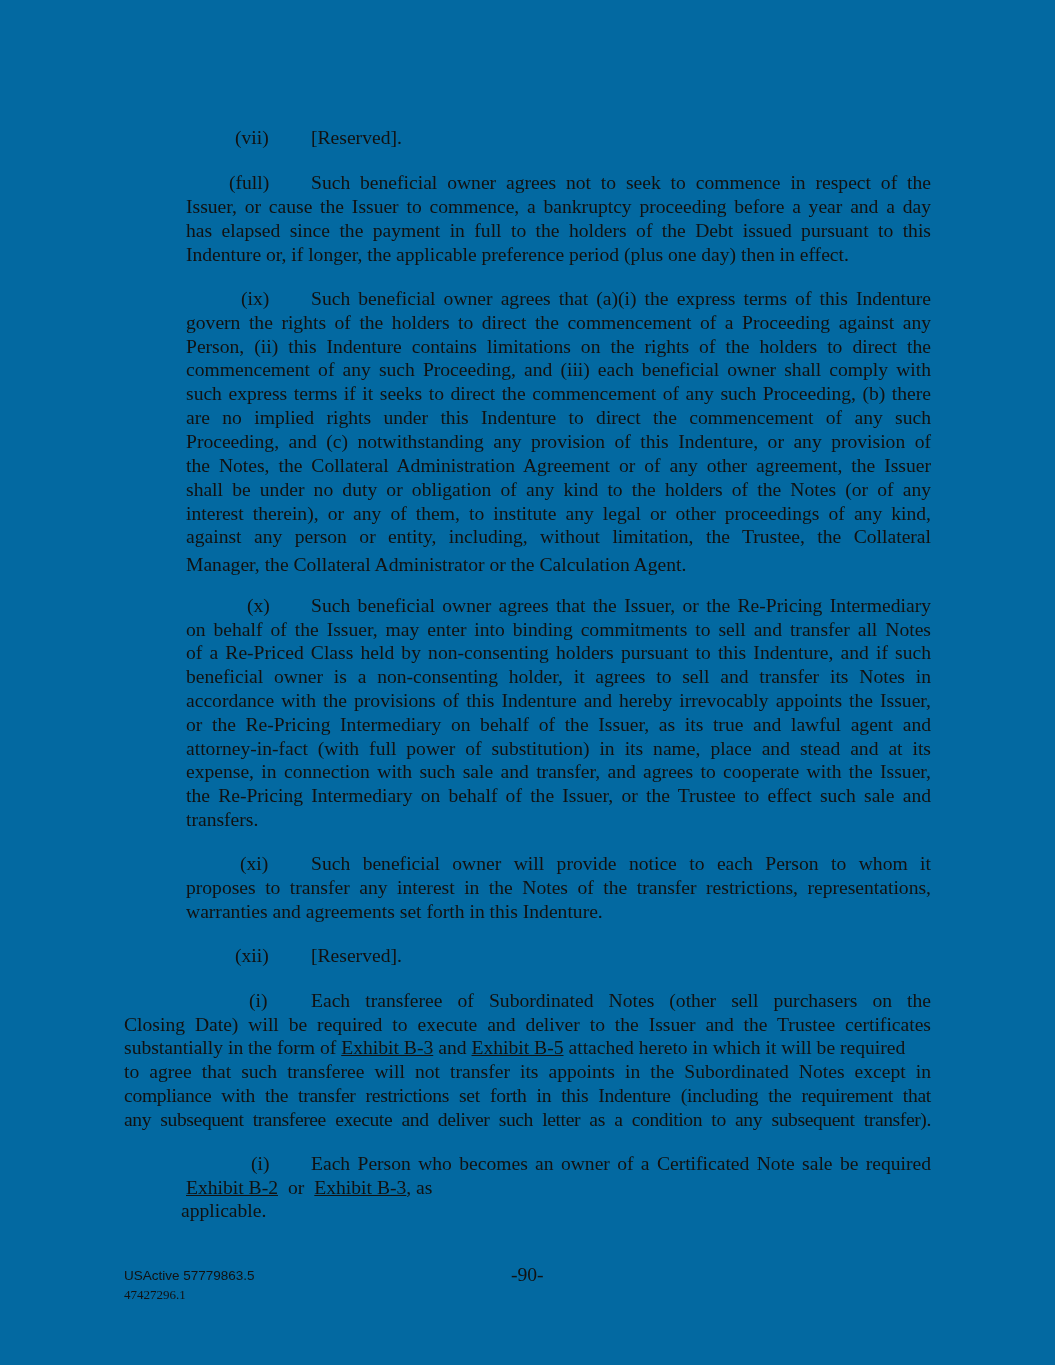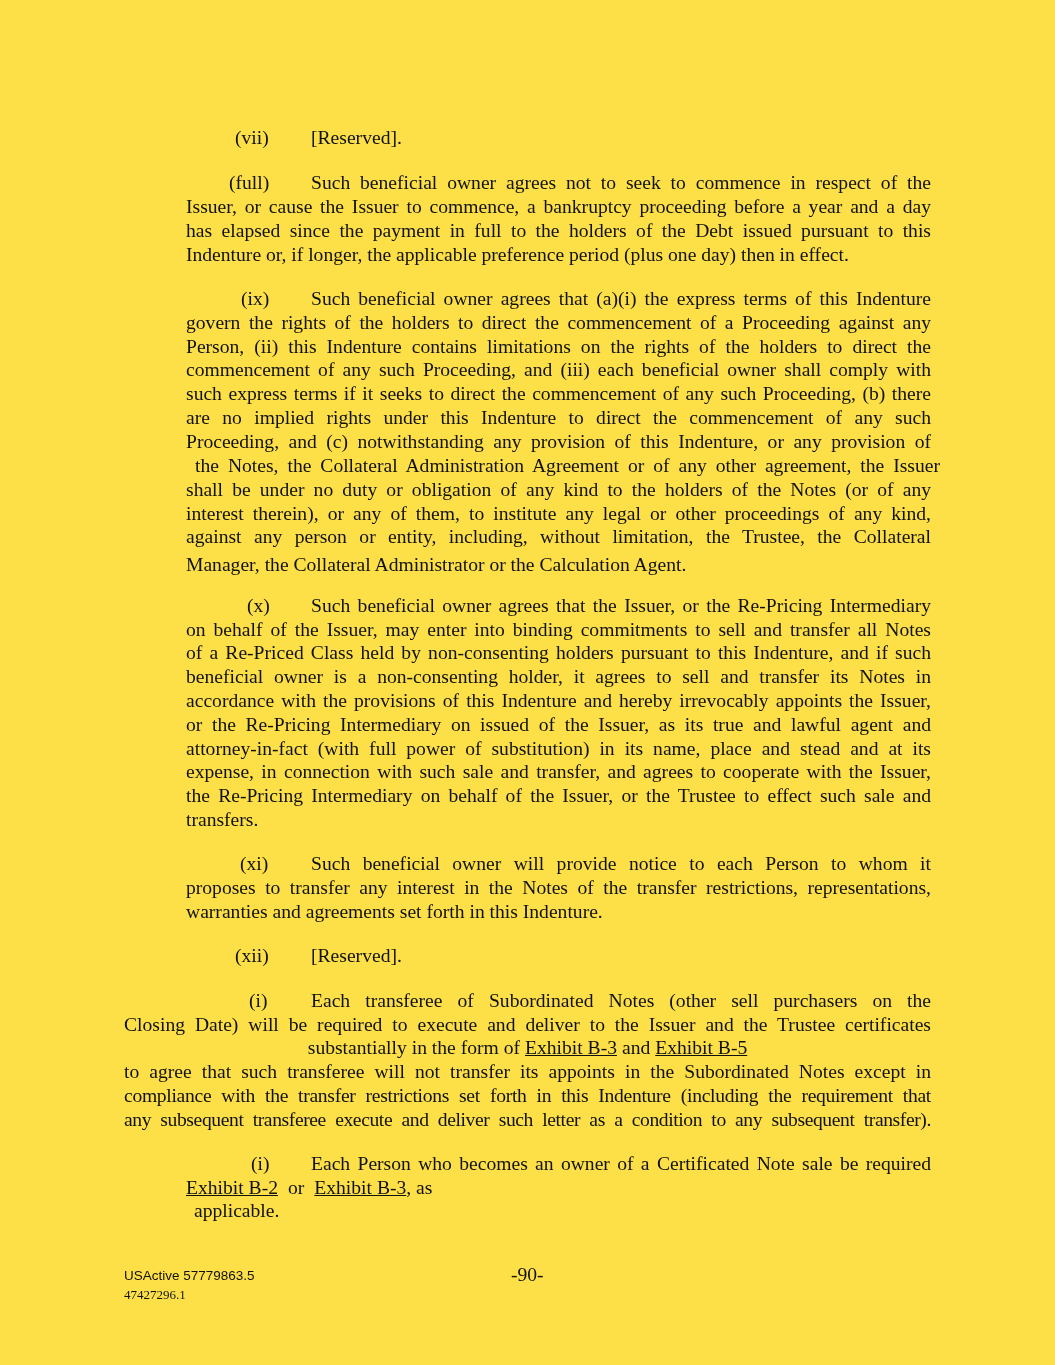--- a/index.html
+++ b/index.html
@@ -1,17 +1,17 @@
 <!DOCTYPE html>
 <html><head>
 <meta charset="utf-8">
 <style>
   html, body { margin: 0; padding: 0; background: #ffffff; }
   body { width: 1055px; height: 1365px; position: relative; overflow: hidden; }
-  .page { position: absolute; left: 0; top: 0; width: 1055px; height: 1365px; background: #fde047; color: #111; }
+  .page { position: absolute; left: 0; top: 0; width: 1055px; height: 1365px; background: #0369a1; color: #111; }
   .line {
     position: absolute;
     font-family: "Liberation Serif", serif;
     font-size: 19.6px;
     line-height: 24px;
     white-space: nowrap;
     color: #111;
   }
   .just { text-align: justify; text-align-last: justify; white-space: normal; }
   .num { position: absolute; font-family: "Liberation Serif", serif; font-size: 19.6px; line-height: 24px; color: #111; }
@@ -40,35 +40,35 @@
 
   <div>
     <span class="num" style="left:241px;top:287px;">(ix)</span>
     <span class="line just" style="left:311px;top:287px;width:620px;">Such beneficial owner agrees that (a)(i) the express terms of this Indenture</span>
     <span class="line just" style="left:186px;top:311px;width:745px;">govern the rights of the holders to direct the commencement of a Proceeding against any</span>
     <span class="line just" style="left:186px;top:335px;width:745px;">Person, (ii) this Indenture contains limitations on the rights of the holders to direct the</span>
     <span class="line just" style="left:186px;top:358px;width:745px;">commencement of any such Proceeding, and (iii) each beneficial owner shall comply with</span>
     <span class="line just" style="left:186px;top:382px;width:745px;">such express terms if it seeks to direct the commencement of any such Proceeding, (b) there</span>
     <span class="line just" style="left:186px;top:406px;width:745px;">are no implied rights under this Indenture to direct the commencement of any such</span>
     <span class="line just" style="left:186px;top:430px;width:745px;">Proceeding, and (c) notwithstanding any provision of this Indenture, or any provision of</span>
-    <span class="line just" style="left:195px;top:454px;width:745px;">the Notes, the Collateral Administration Agreement or of any other agreement, the Issuer</span>
+    <span class="line just" style="left:186px;top:454px;width:745px;">the Notes, the Collateral Administration Agreement or of any other agreement, the Issuer</span>
     <span class="line just" style="left:186px;top:478px;width:745px;">shall be under no duty or obligation of any kind to the holders of the Notes (or of any</span>
     <span class="line just" style="left:186px;top:502px;width:745px;">interest therein), or any of them, to institute any legal or other proceedings of any kind,</span>
     <span class="line just" style="left:186px;top:525px;width:745px;">against any person or entity, including, without limitation, the Trustee, the Collateral</span>
     <span class="line" style="left:186px;top:553px;">Manager, the Collateral Administrator or the Calculation Agent.</span>
   </div>
 
   <div>
     <span class="num" style="left:247px;top:594px;">(x)</span>
     <span class="line just" style="left:311px;top:594px;width:620px;">Such beneficial owner agrees that the Issuer, or the Re-Pricing Intermediary</span>
     <span class="line just" style="left:186px;top:618px;width:745px;">on behalf of the Issuer, may enter into binding commitments to sell and transfer all Notes</span>
     <span class="line just" style="left:186px;top:641px;width:745px;">of a Re-Priced Class held by non-consenting holders pursuant to this Indenture, and if such</span>
     <span class="line just" style="left:186px;top:665px;width:745px;">beneficial owner is a non-consenting holder, it agrees to sell and transfer its Notes in</span>
     <span class="line just" style="left:186px;top:689px;width:745px;">accordance with the provisions of this Indenture and hereby irrevocably appoints the Issuer,</span>
-    <span class="line just" style="left:186px;top:713px;width:745px;">or the Re-Pricing Intermediary on issued of the Issuer, as its true and lawful agent and</span>
+    <span class="line just" style="left:186px;top:713px;width:745px;">or the Re-Pricing Intermediary on behalf of the Issuer, as its true and lawful agent and</span>
     <span class="line just" style="left:186px;top:737px;width:745px;">attorney-in-fact (with full power of substitution) in its name, place and stead and at its</span>
     <span class="line just" style="left:186px;top:760px;width:745px;">expense, in connection with such sale and transfer, and agrees to cooperate with the Issuer,</span>
     <span class="line just" style="left:186px;top:784px;width:745px;">the Re-Pricing Intermediary on behalf of the Issuer, or the Trustee to effect such sale and</span>
     <span class="line" style="left:186px;top:808px;">transfers.</span>
   </div>
 
   <div>
     <span class="num" style="left:240px;top:852px;">(xi)</span>
     <span class="line just" style="left:311px;top:852px;width:620px;">Such beneficial owner will provide notice to each Person to whom it</span>
     <span class="line just" style="left:186px;top:876px;width:745px;">proposes to transfer any interest in the Notes of the transfer restrictions, representations,</span>
@@ -77,47 +77,48 @@
 
   <div>
     <span class="num" style="left:235px;top:944px;">(xii)</span>
     <span class="line" style="left:311px;top:944px;">[Reserved].</span>
   </div>
 
   <div>
     <span class="num" style="left:249px;top:989px;">(i)</span>
     <span class="line just" style="left:311px;top:989px;width:620px;">Each transferee of Subordinated Notes (other sell purchasers on the</span>
     <span class="line just" style="left:124px;top:1013px;width:807px;">Closing Date) will be required to execute and deliver to the Issuer and the Trustee certificates</span>
-    <div class="line" style="left:124px;top:1036px;width:807px;display:flex;justify-content:center;">
+    <div class="line" style="left:124px;top:1036px;width:807px;display:flex;justify-content:flex-start;">
       <span style="display:flex;gap:5px;">
         <span>substantially in the form of</span>
         <span class="u">Exhibit B-3</span>
         <span>and</span>
         <span class="u">Exhibit B-5</span>
+        <span>attached hereto in which it will be required</span>
       </span>
     </div>
     <span class="line just" style="left:124px;top:1060px;width:807px;">to agree that such transferee will not transfer its appoints in the Subordinated Notes except in</span>
     <span class="line just" style="left:124px;top:1084px;width:807px;letter-spacing:-0.3px;">compliance with the transfer restrictions set forth in this Indenture (including the requirement that</span>
     <span class="line just" style="left:124px;top:1108px;width:807px;letter-spacing:-0.4px;">any subsequent transferee execute and deliver such letter as a condition to any subsequent transfer).</span>
   </div>
 
   <div>
     <span class="num" style="left:251px;top:1152px;">(i)</span>
     <span class="line just" style="left:311px;top:1152px;width:620px;">Each Person who becomes an owner of a Certificated Note sale be required</span>
     <div class="line" style="left:186px;top:1176px;width:745px;display:flex;justify-content:space-between;">
       <span style="display:flex;gap:10px;">
         <span class="u">Exhibit B-2</span>
         <span>or</span>
         <span style="display:flex;">
           <span class="u">Exhibit B-3</span>
           <span style="white-space:pre;">, as</span>
         </span>
       </span>
     </div>
-    <span class="line" style="left:194px;top:1199px;">applicable.</span>
+    <span class="line" style="left:181px;top:1199px;">applicable.</span>
   </div>
 
   <div>
     <span class="footer-left">USActive 57779863.5</span>
     <span class="footer-left2">47427296.1</span>
     <span class="page-num">-90-</span>
   </div>
 </div>
 
 </body></html>

